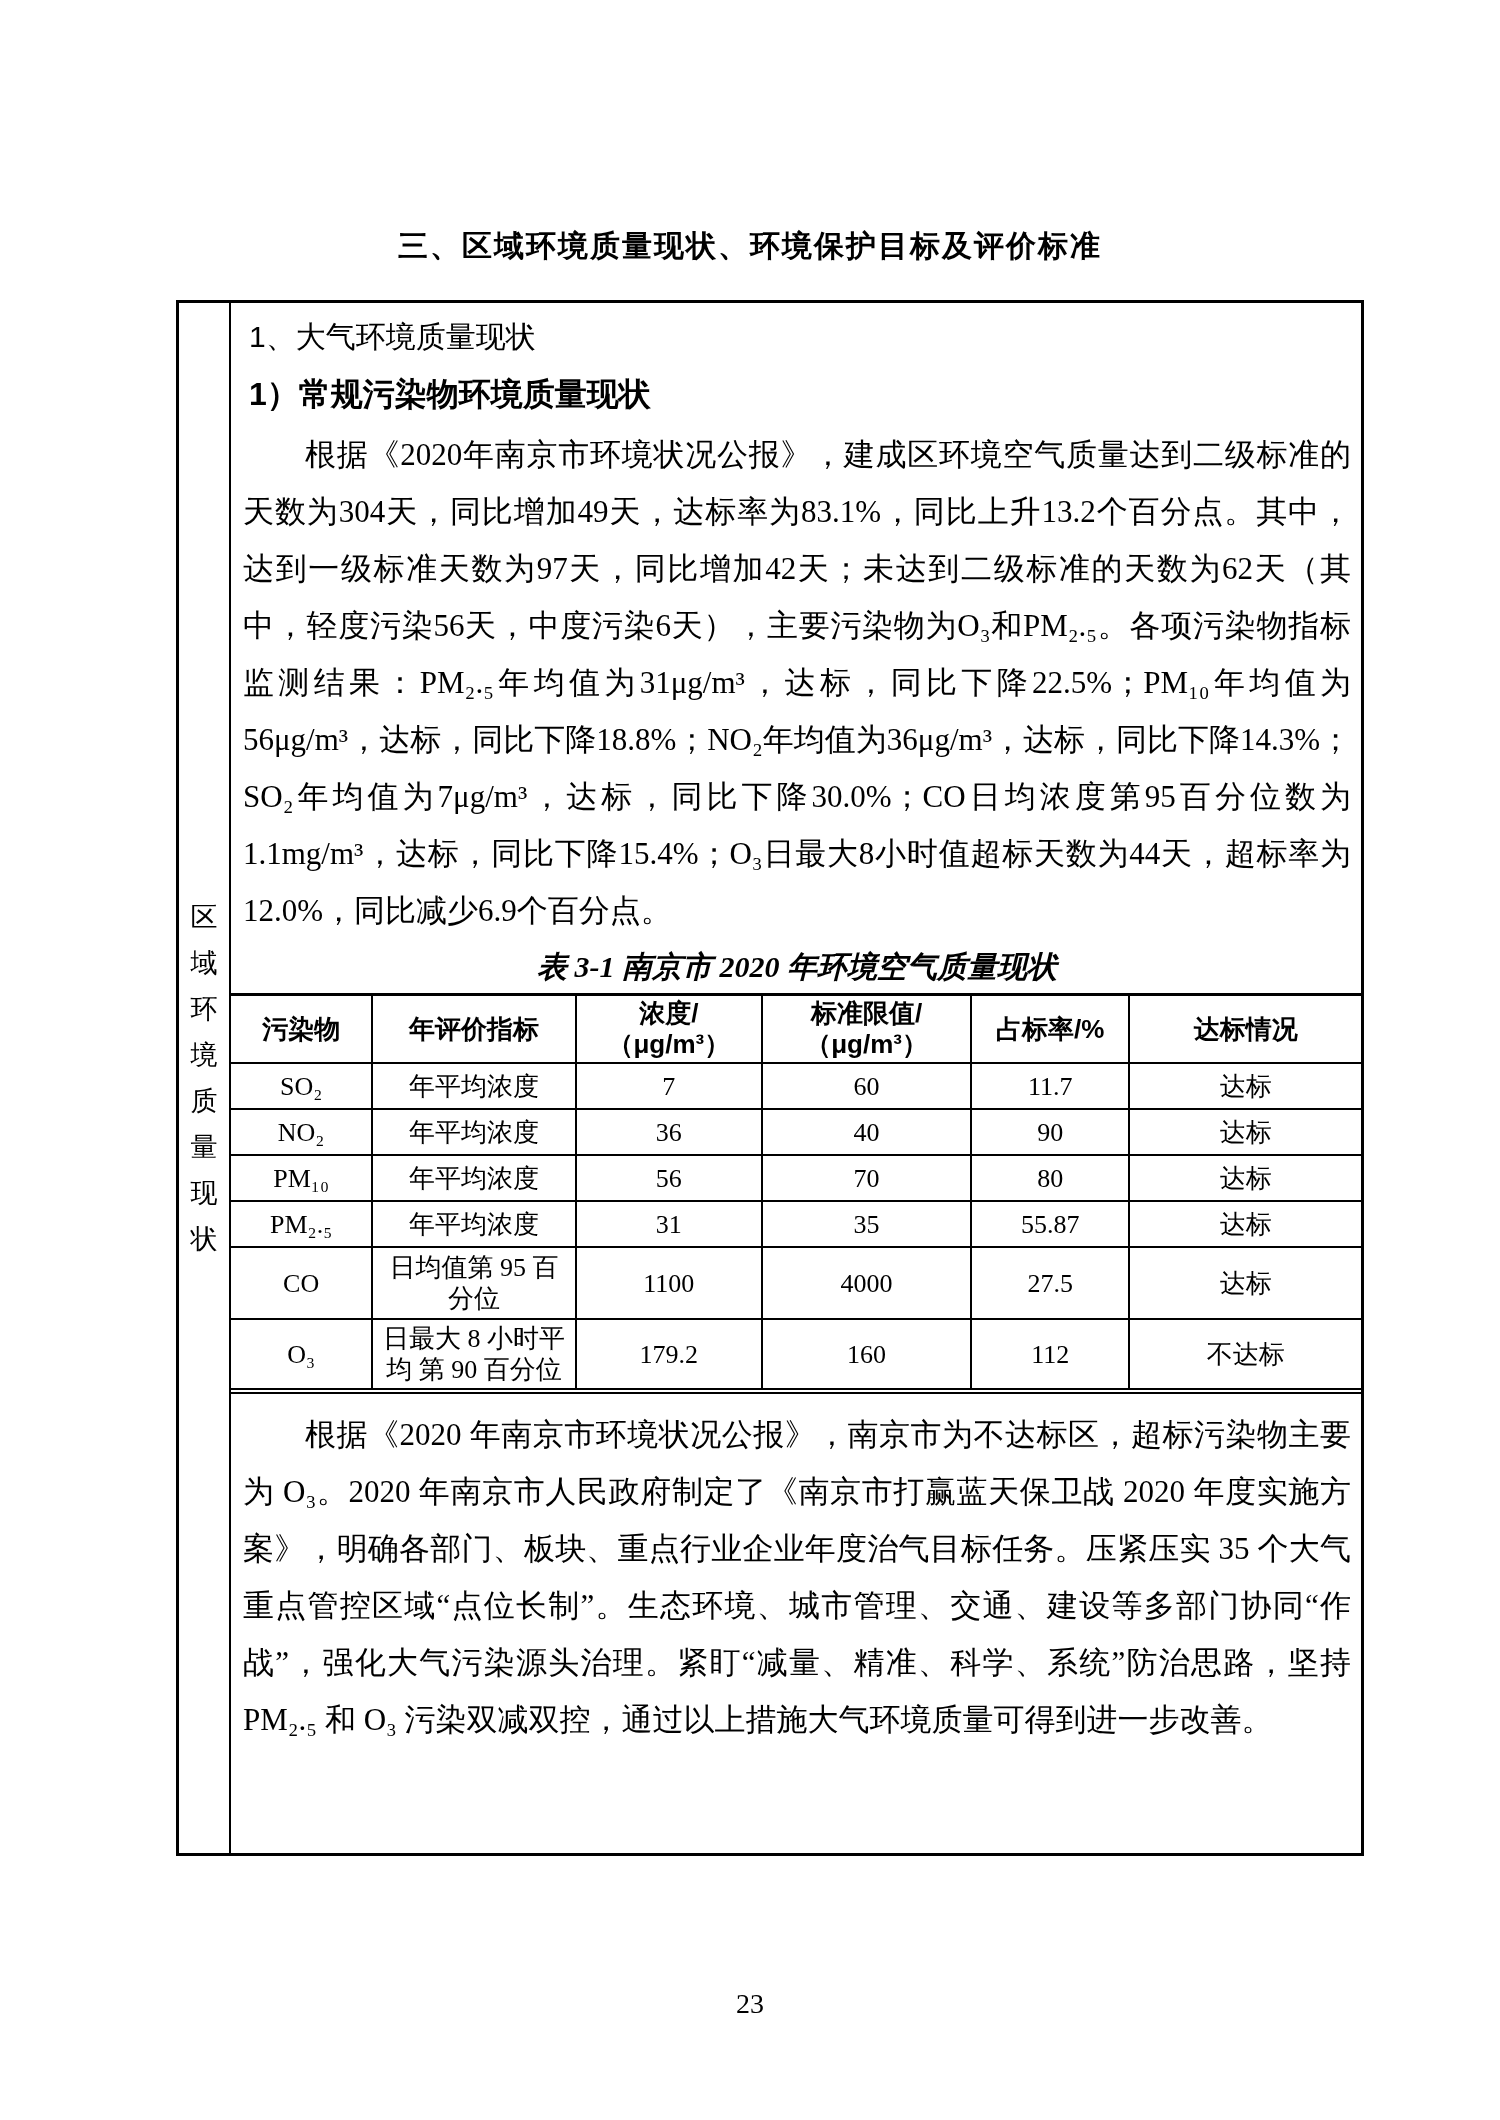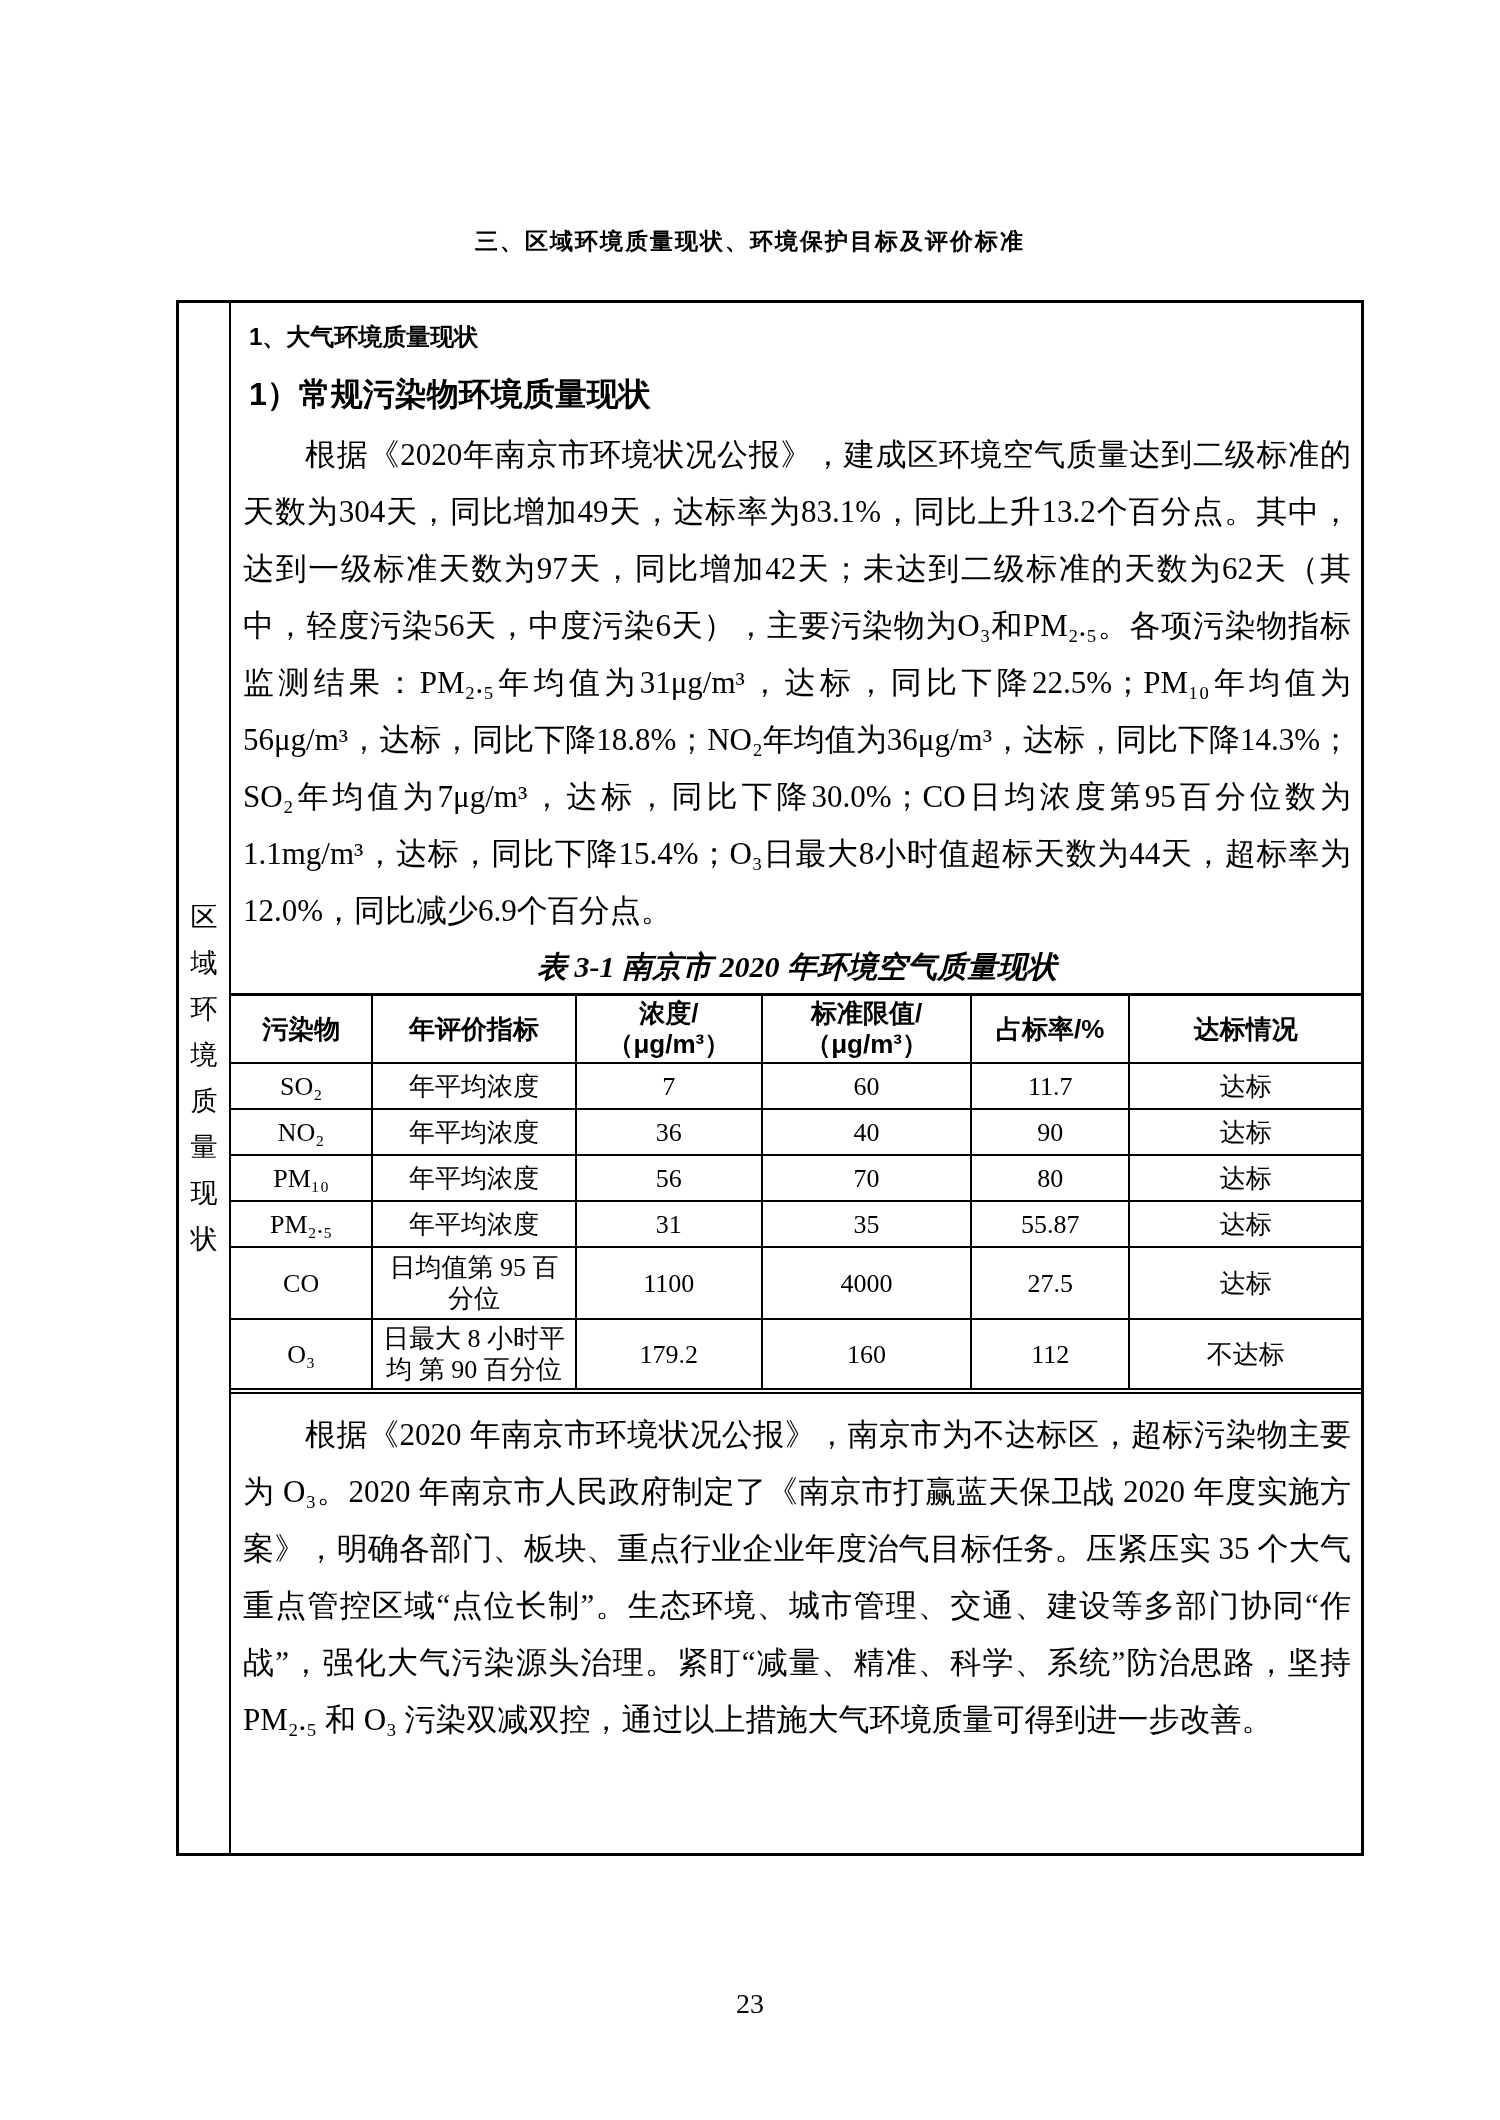--- a/index.html
+++ b/index.html
@@ -6,21 +6,21 @@
   body {
     width:1500px; height:2120px;
     background:#ffffff; color:#000000;
     position:relative;
     font-family:"Liberation Serif","DejaVu Serif",serif;
   }
   .doc-title {
     position:absolute; top:226px; left:0; width:100%;
     text-align:center;
     font-family:"Liberation Sans","DejaVu Sans",sans-serif;
-    font-weight:bold; font-size:23px; letter-spacing:2px;
+    font-weight:bold; font-size:30px; letter-spacing:2px;
   }
   .outer-box {
     position:absolute; left:176px; top:300px;
     width:1188px; height:1556px;
     border:3px solid #000; box-sizing:border-box;
     display:flex;
   }
   .sidebar {
     width:52px; box-sizing:border-box;
     border-right:2px solid #000;
@@ -28,21 +28,21 @@
     align-items:center; justify-content:center;
     gap:10px; font-size:27px;
   }
   .content {
     flex:1; box-sizing:border-box;
     padding:4px 10px 0 12px;
     overflow:hidden;
   }
   .h1 {
     font-family:"Liberation Sans","DejaVu Sans",sans-serif;
-    font-weight:bold; font-size:24px; line-height:40px;
+    font-weight:normal; font-size:30px; line-height:40px;
     margin:10px 0 8px 6px;
   }
   .h2 {
     font-family:"Liberation Sans","DejaVu Sans",sans-serif;
     font-weight:bold; font-size:32px; line-height:40px;
     margin:17px 0 0 6px;
   }
   .para {
     font-size:31px; line-height:57px;
     text-align:justify; text-indent:2em;

